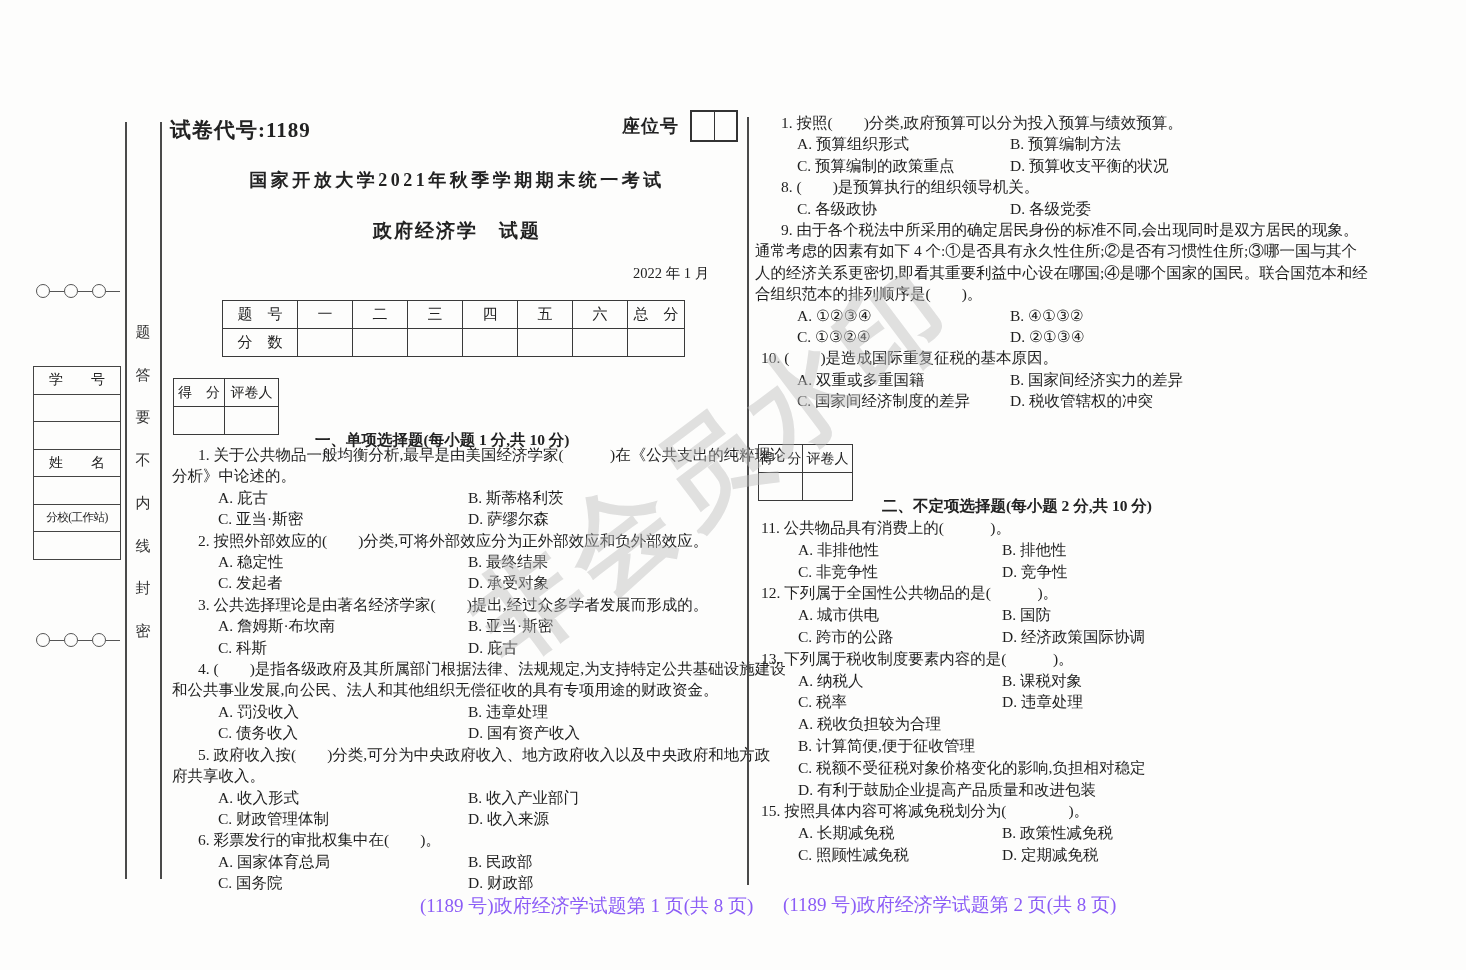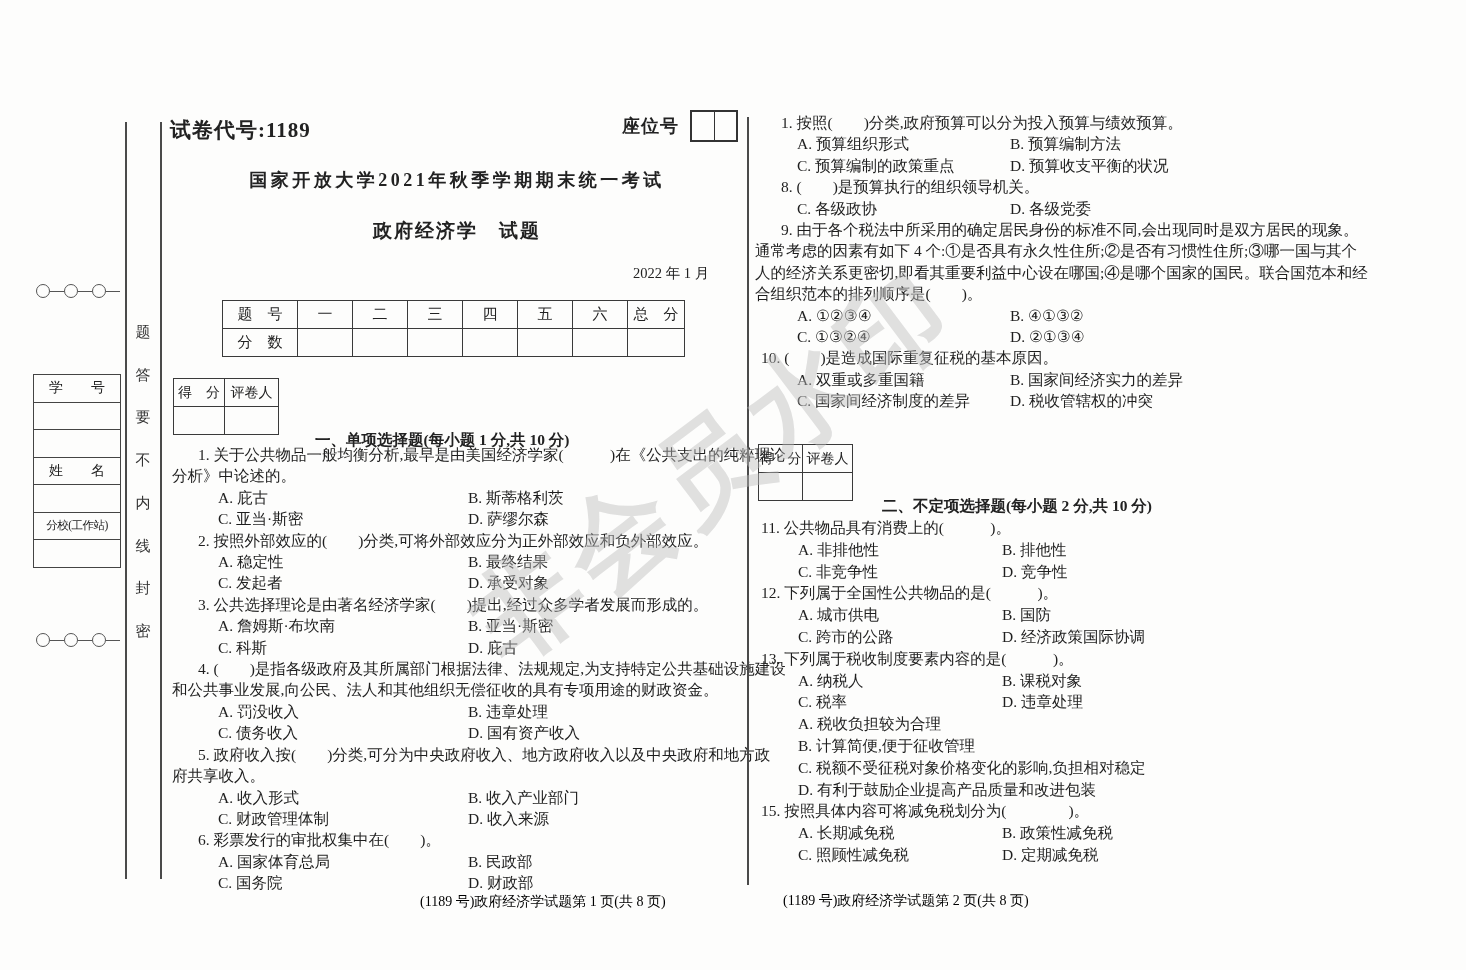--- a/index.html
+++ b/index.html
@@ -16,21 +16,21 @@
   .l2{left:160px;top:122px;height:757px;}
   .divider{position:absolute;left:747px;top:117px;width:1.5px;height:768px;background:#4a4a4a;}
   .sealtext{position:absolute;left:125px;top:323px;width:36px;height:318px;display:flex;
             flex-direction:column;justify-content:space-between;align-items:center;
             font-size:15px;color:#333;}
   .circles{position:absolute;left:36px;display:flex;align-items:center;}
   .c-top{top:284px;}
   .c-bottom{top:633px;}
   .circ{width:12px;height:12px;border:1.5px solid #555;border-radius:50%;}
   .dashm{width:14px;height:0;border-top:1.5px solid #555;}
-  .stubox{position:absolute;left:33px;top:374px;width:86px;border:1.5px solid #444;background:transparent;}
+  .stubox{position:absolute;left:33px;top:366px;width:86px;border:1.5px solid #444;background:transparent;}
   .stu-row{height:26.5px;display:flex;align-items:center;justify-content:center;
            font-size:14px;color:#222;}
   .stu-row + .stu-row{border-top:1px solid #444;}
   .stu-row.small{font-size:11.5px;letter-spacing:-0.5px;}
   
   .paper-code{position:absolute;left:170px;top:116px;font-size:21px;font-weight:700;letter-spacing:1px;}
   .seat-label{position:absolute;left:622px;top:114px;font-size:18px;font-weight:700;letter-spacing:1px;}
   .seatbox{position:absolute;left:690px;top:110px;width:44px;height:28px;border:2px solid #333;display:flex;}
   .seatbox .cell{flex:1;}
   .seatbox .cell:first-child{border-right:1.5px solid #333;}
@@ -62,21 +62,21 @@
   .i1{text-indent:26px;}
   .i2{text-indent:6px;}
   .orow{display:flex;white-space:nowrap;}
   .p1 .orow{padding-left:46px;}
   .p1 .o1{width:250px;flex-shrink:0;}
   .p2a .orow{padding-left:42px;}
   .p2a .o1{width:213px;flex-shrink:0;}
   .p2b .orow{padding-left:43px;}
   .p2b .o1{width:204px;flex-shrink:0;}
   .osingle{padding-left:43px;white-space:nowrap;}
-  .footer{position:absolute;font-size:14px;color:#000000;}
+  .footer{position:absolute;font-size:19px;color:#8b5cf6;}
   .f1{left:420px;top:893px;}
   .f2{left:783px;top:892px;}
 </style>
 </head>
 <body>
 
 <div class="canvas">
 
   <div class="circles c-top">
     <span class="circ"></span>

